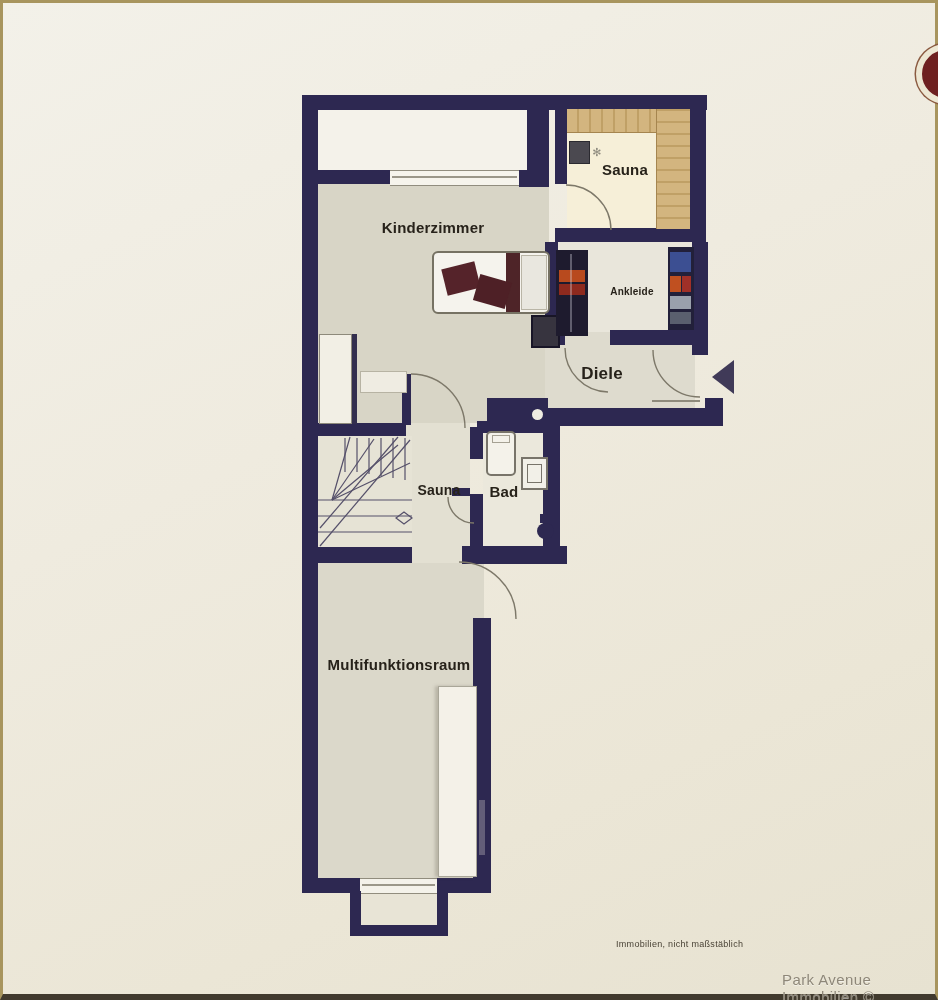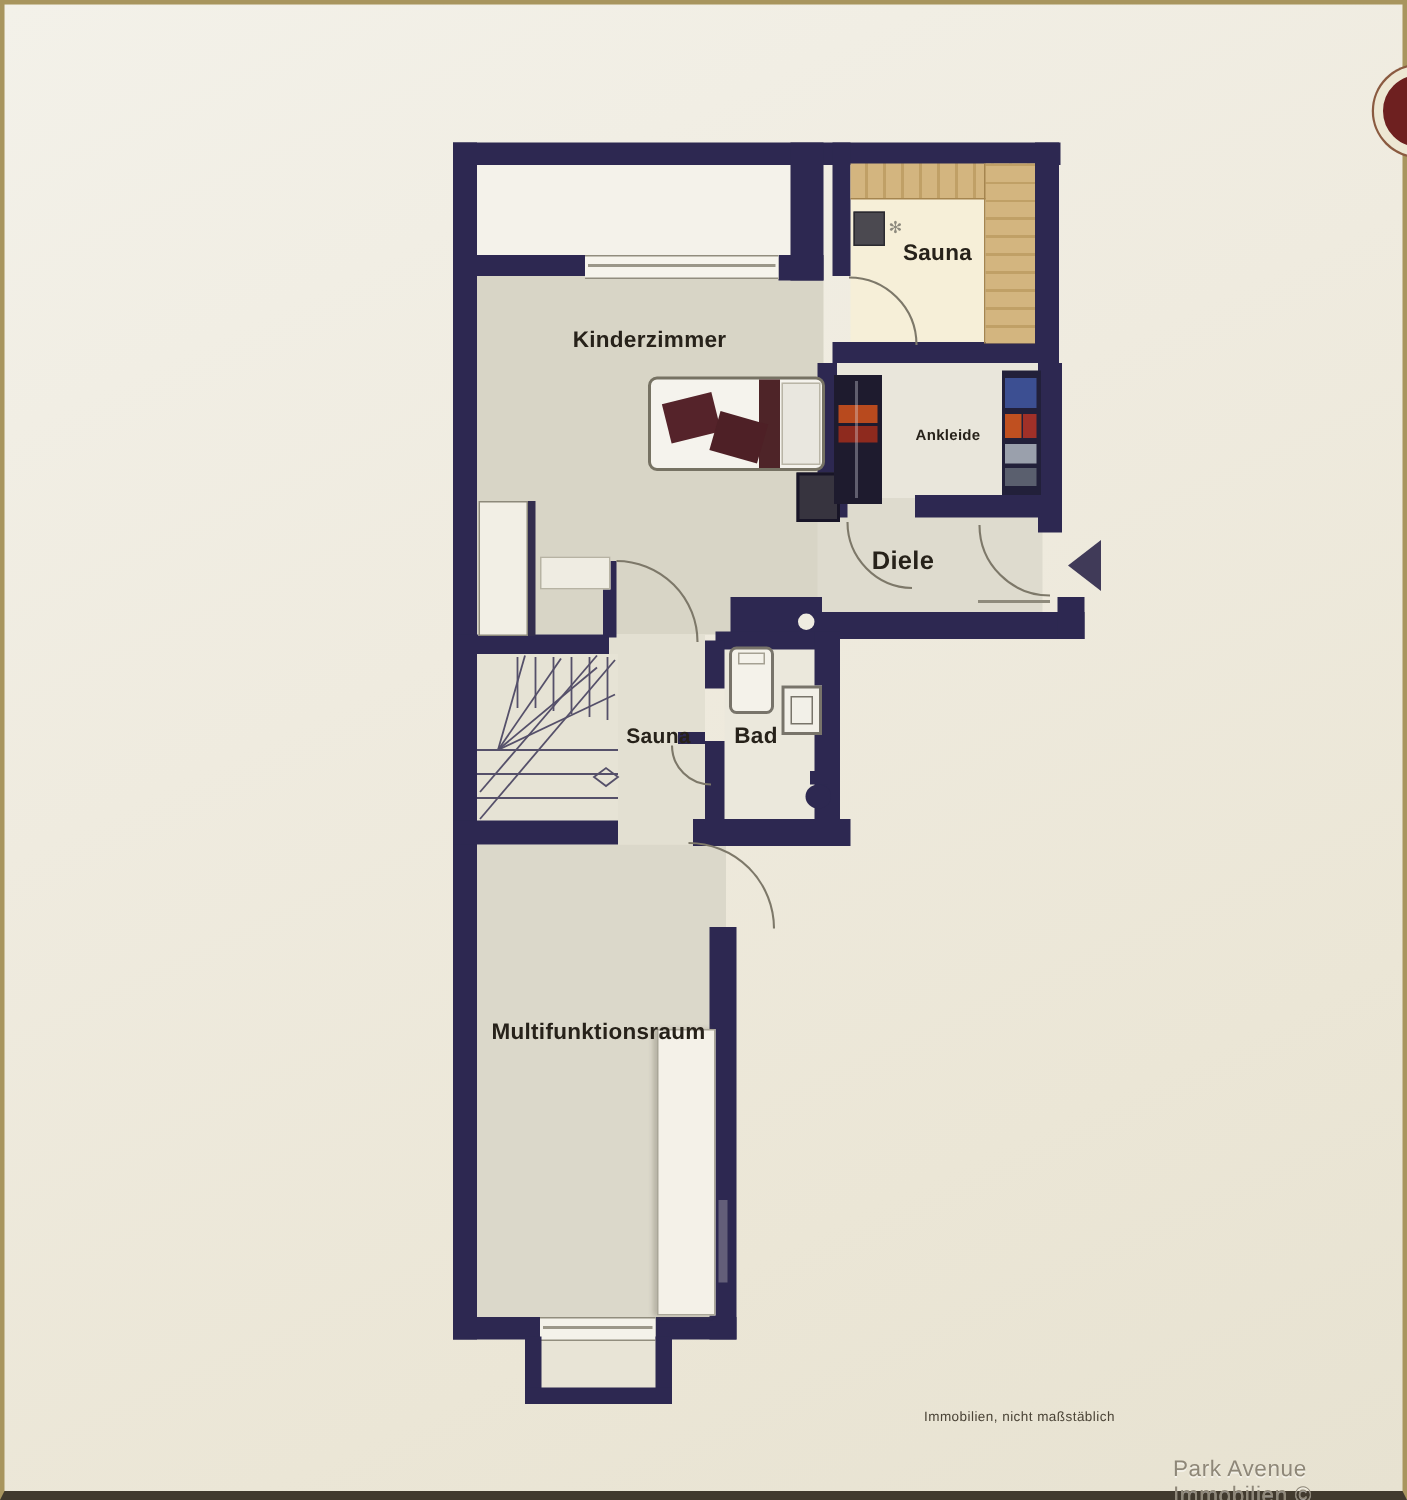--- a/index.html
+++ b/index.html
@@ -174,18 +174,18 @@
         <path d="M 396 518 L 404 512 L 412 518 L 404 524 Z"></path>
       </g>
     </svg>
 
     <span class="lbl" style="left:433px;top:227px;font-size:15px;">Kinderzimmer</span>
     <span class="lbl" style="left:625px;top:169px;font-size:15px;text-align:center;">Sauna</span>
     <span class="lbl" style="left:632px;top:291px;font-size:10px;">Ankleide</span>
     <span class="lbl" style="left:602px;top:374px;font-size:17px;">Diele</span>
     <span class="lbl" style="left:439px;top:490px;font-size:14px;">Sauna</span>
     <span class="lbl" style="left:504px;top:491px;font-size:15px;">Bad</span>
-    <span class="lbl" style="left:399px;top:688px;font-size:15px;">Multifunktionsraum</span>
+    <span class="lbl" style="left:399px;top:664px;font-size:15px;">Multifunktionsraum</span>
   </div>
 
   <span class="footer-small">Immobilien, nicht maßstäblich</span>
   <span class="footer-brand">Park Avenue Immobilien ©</span>
 </div>
 
 </body></html>

